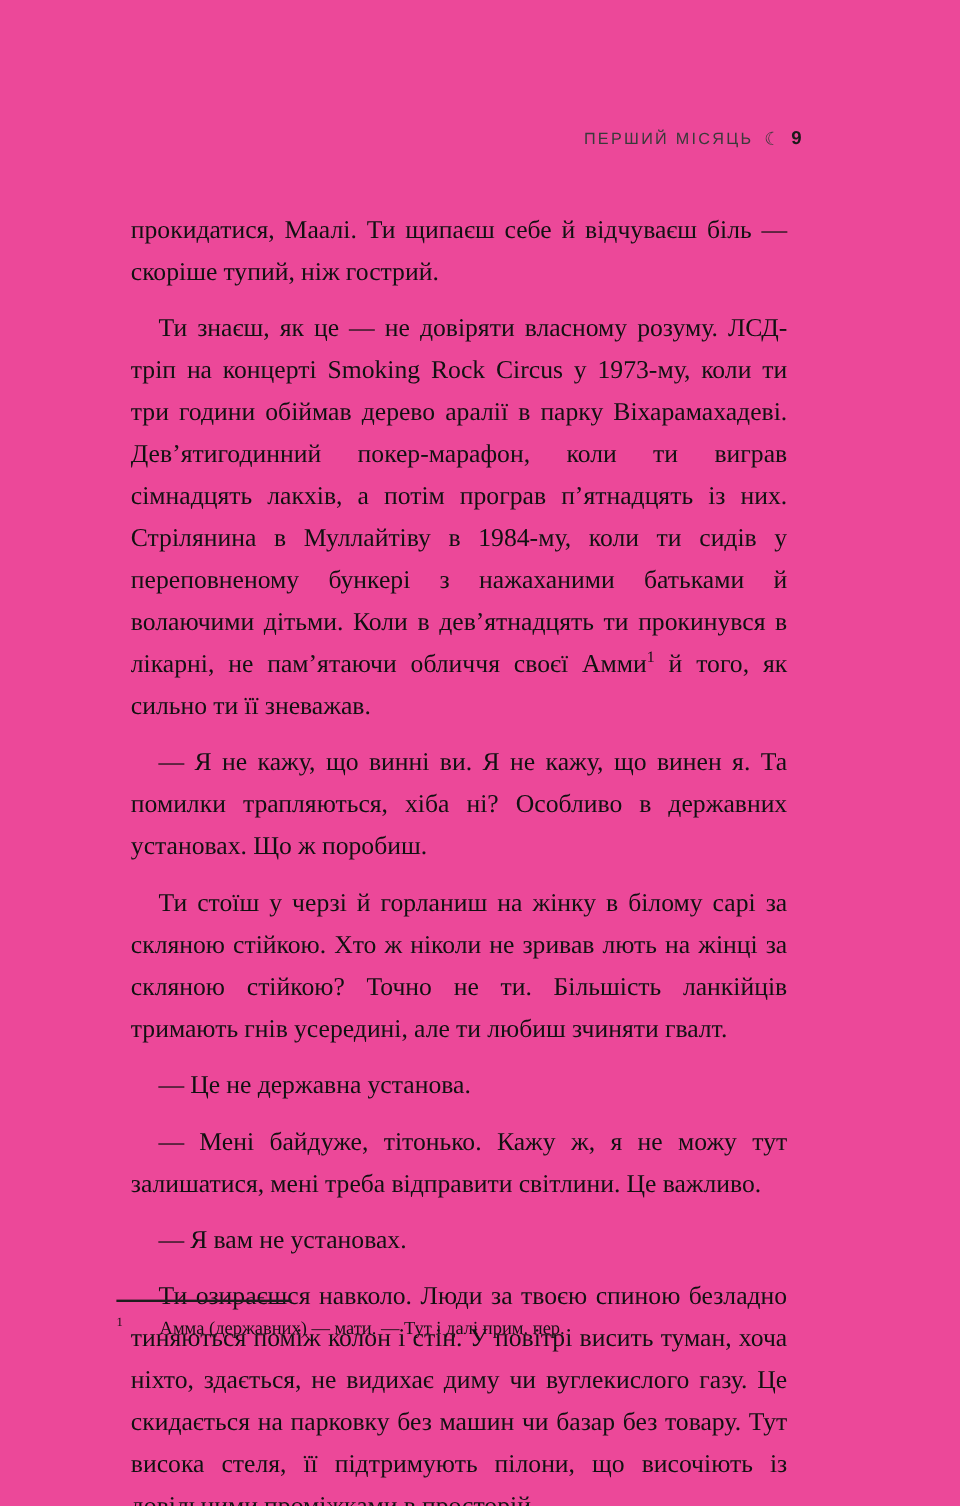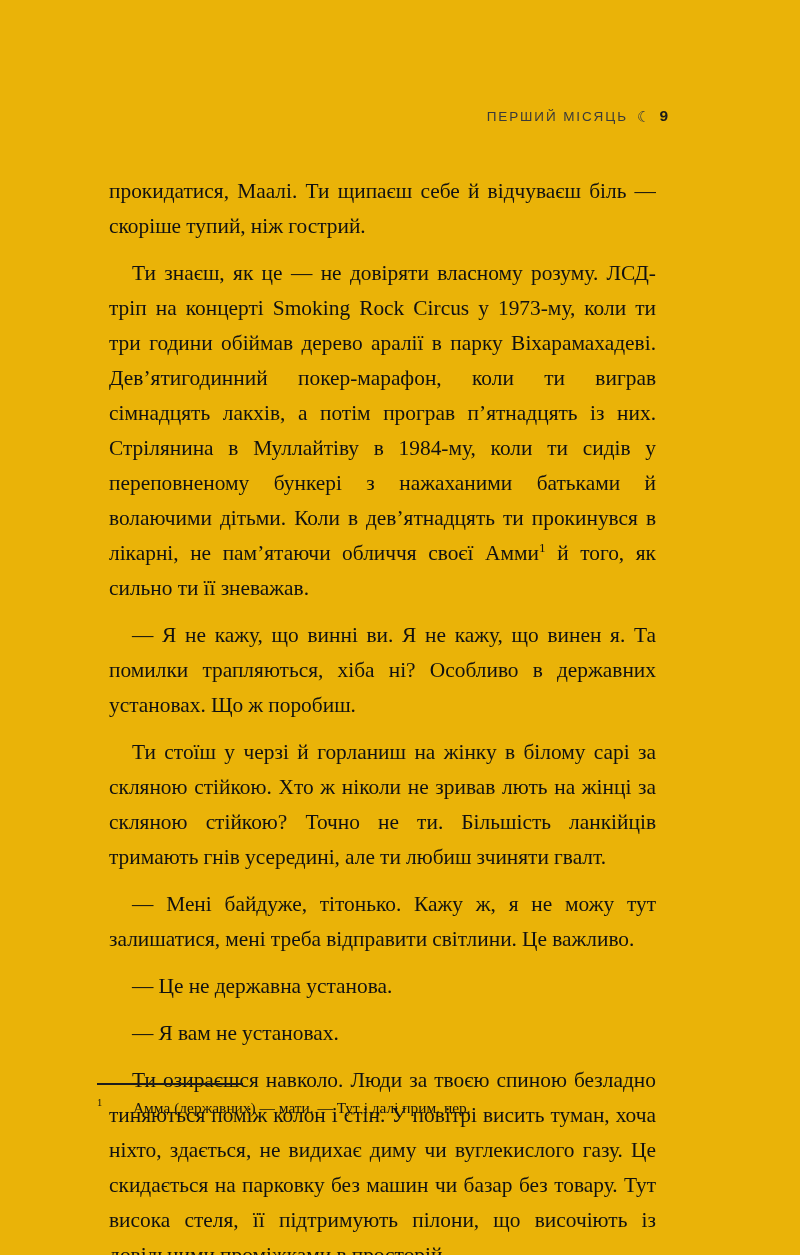--- a/index.html
+++ b/index.html
@@ -4,21 +4,21 @@
 <style>
   html, body {
     margin: 0;
     padding: 0;
     background: #ffffff;
   }
   .page {
     position: relative;
     width: 800px;
     height: 1255px;
-    background: #eab308;
+    background: #ec4899;
     box-sizing: border-box;
     overflow: hidden;
     font-family: "Liberation Serif", "DejaVu Serif", serif;
     color: #111111;
   }
 
   
   .running-head {
     position: absolute;
     top: 108px;
@@ -127,23 +127,23 @@
   <div class="text-column">
 
     <p class="para no-indent">прокидатися, Маалі. Ти щипаєш себе й відчуваєш біль — скоріше тупий, ніж гострий.</p>
 
     <p class="para"><span>Ти знаєш, як це — не довіряти власному розуму. ЛСД-тріп на концерті Smoking Rock Circus у 1973-му, коли ти три години обіймав дерево аралії в парку Віхарамахадеві. Дев’ятигодинний покер-марафон, коли ти виграв сімнадцять лакхів, а потім програв п’ятнадцять із них. Стрілянина в Муллайтіву в 1984-му, коли ти сидів у переповненому бункері з нажаханими батьками й волаючими дітьми. Коли в дев’ятнадцять ти прокинувся в лікарні, не пам’ятаючи обличчя своєї Амми</span><sup class="fn-ref">1</sup><span> й того, як сильно ти її зневажав.</span></p>
 
     <p class="para">— Я не кажу, що винні ви. Я не кажу, що винен я. Та помилки трапляються, хіба ні? Особливо в державних установах. Що ж поробиш.</p>
 
     <p class="para">Ти стоїш у черзі й горланиш на жінку в білому сарі за скляною стійкою. Хто ж ніколи не зривав лють на жінці за скляною стійкою? Точно не ти. Більшість ланкійців тримають гнів усередині, але ти любиш зчиняти гвалт.</p>
 
+    <p class="para">— Це не державна установа.</p>
+
     <p class="para">— Мені байдуже, тітонько. Кажу ж, я не можу тут залишатися, мені треба відправити світлини. Це важливо.</p>
-
-    <p class="para">— Це не державна установа.</p>
 
     <p class="para">— Я вам не установах.</p>
 
     <p class="para">Ти озираєшся навколо. Люди за твоєю спиною безладно тиняються поміж колон і стін. У повітрі висить туман, хоча ніхто, здається, не видихає диму чи вуглекислого газу. Це скидається на парковку без машин чи базар без товару. Тут висока стеля, її підтримують пілони, що височіють із довільними проміжками в просторій</p>
 
   </div>
 
   <div class="footnote-area">
     <div class="footnote-rule"></div>
     <p class="footnote">

